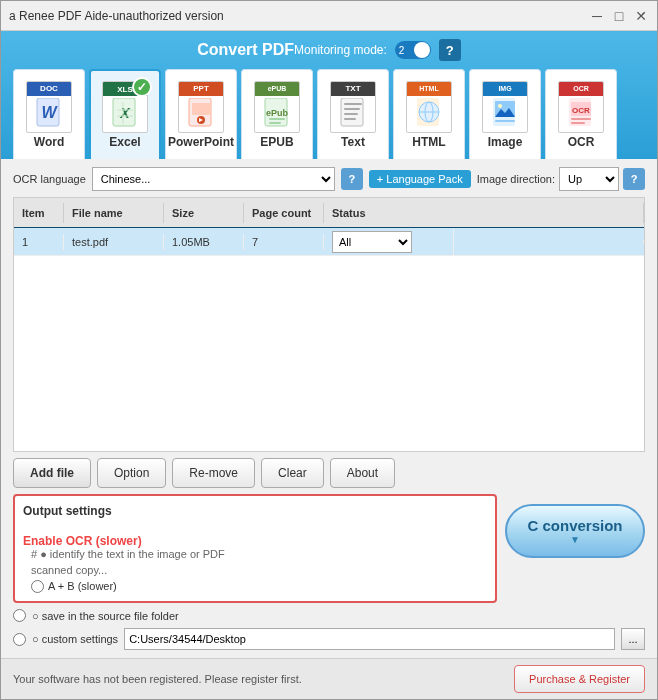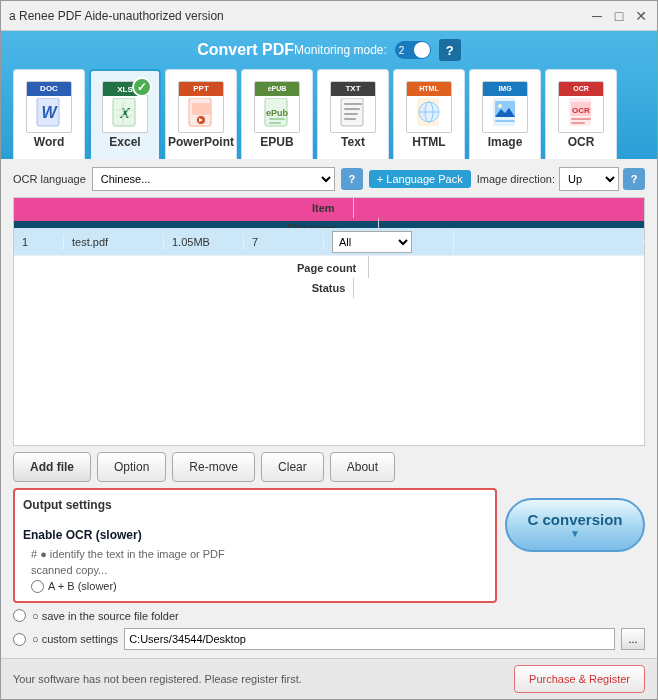--- a/index.html
+++ b/index.html
@@ -274,25 +274,24 @@
       flex: 1;
       background: white;
       border: 1px solid #ccc;
       overflow: hidden;
       display: flex;
       flex-direction: column;
     }
 
     .file-table-header {
       display: flex;
-      background: #ec4899;
-      border-bottom: 7px solid #0c4a6e;
+      background: #e5e5e5;
+      border-bottom: 1px solid #0c4a6e;
       height: 30px;
       align-items: center;
-      flex-direction: column;
     }
 
     .table-col {
       padding: 4px 8px;
       font-size: 11px;
       font-weight: bold;
       color: #333;
       border-right: 1px solid #ccc;
       display: flex;
       align-items: center;
@@ -380,23 +379,22 @@
 
     .output-settings-title {
       font-size: 12px;
       font-weight: bold;
       color: #333;
       margin-bottom: 16px;
     }
 
     .ocr-enable-label {
       font-size: 12px;
-      color: #0f172a;
-      font-weight: bold;
-      margin-bottom: 6px;
+      color: #ef4444;
+      font-weight: bold;
     }
 
     .ocr-description {
       font-size: 11px;
       color: #666;
       margin-bottom: 4px;
       padding-left: 8px;
     }
 
     .radio-row {

